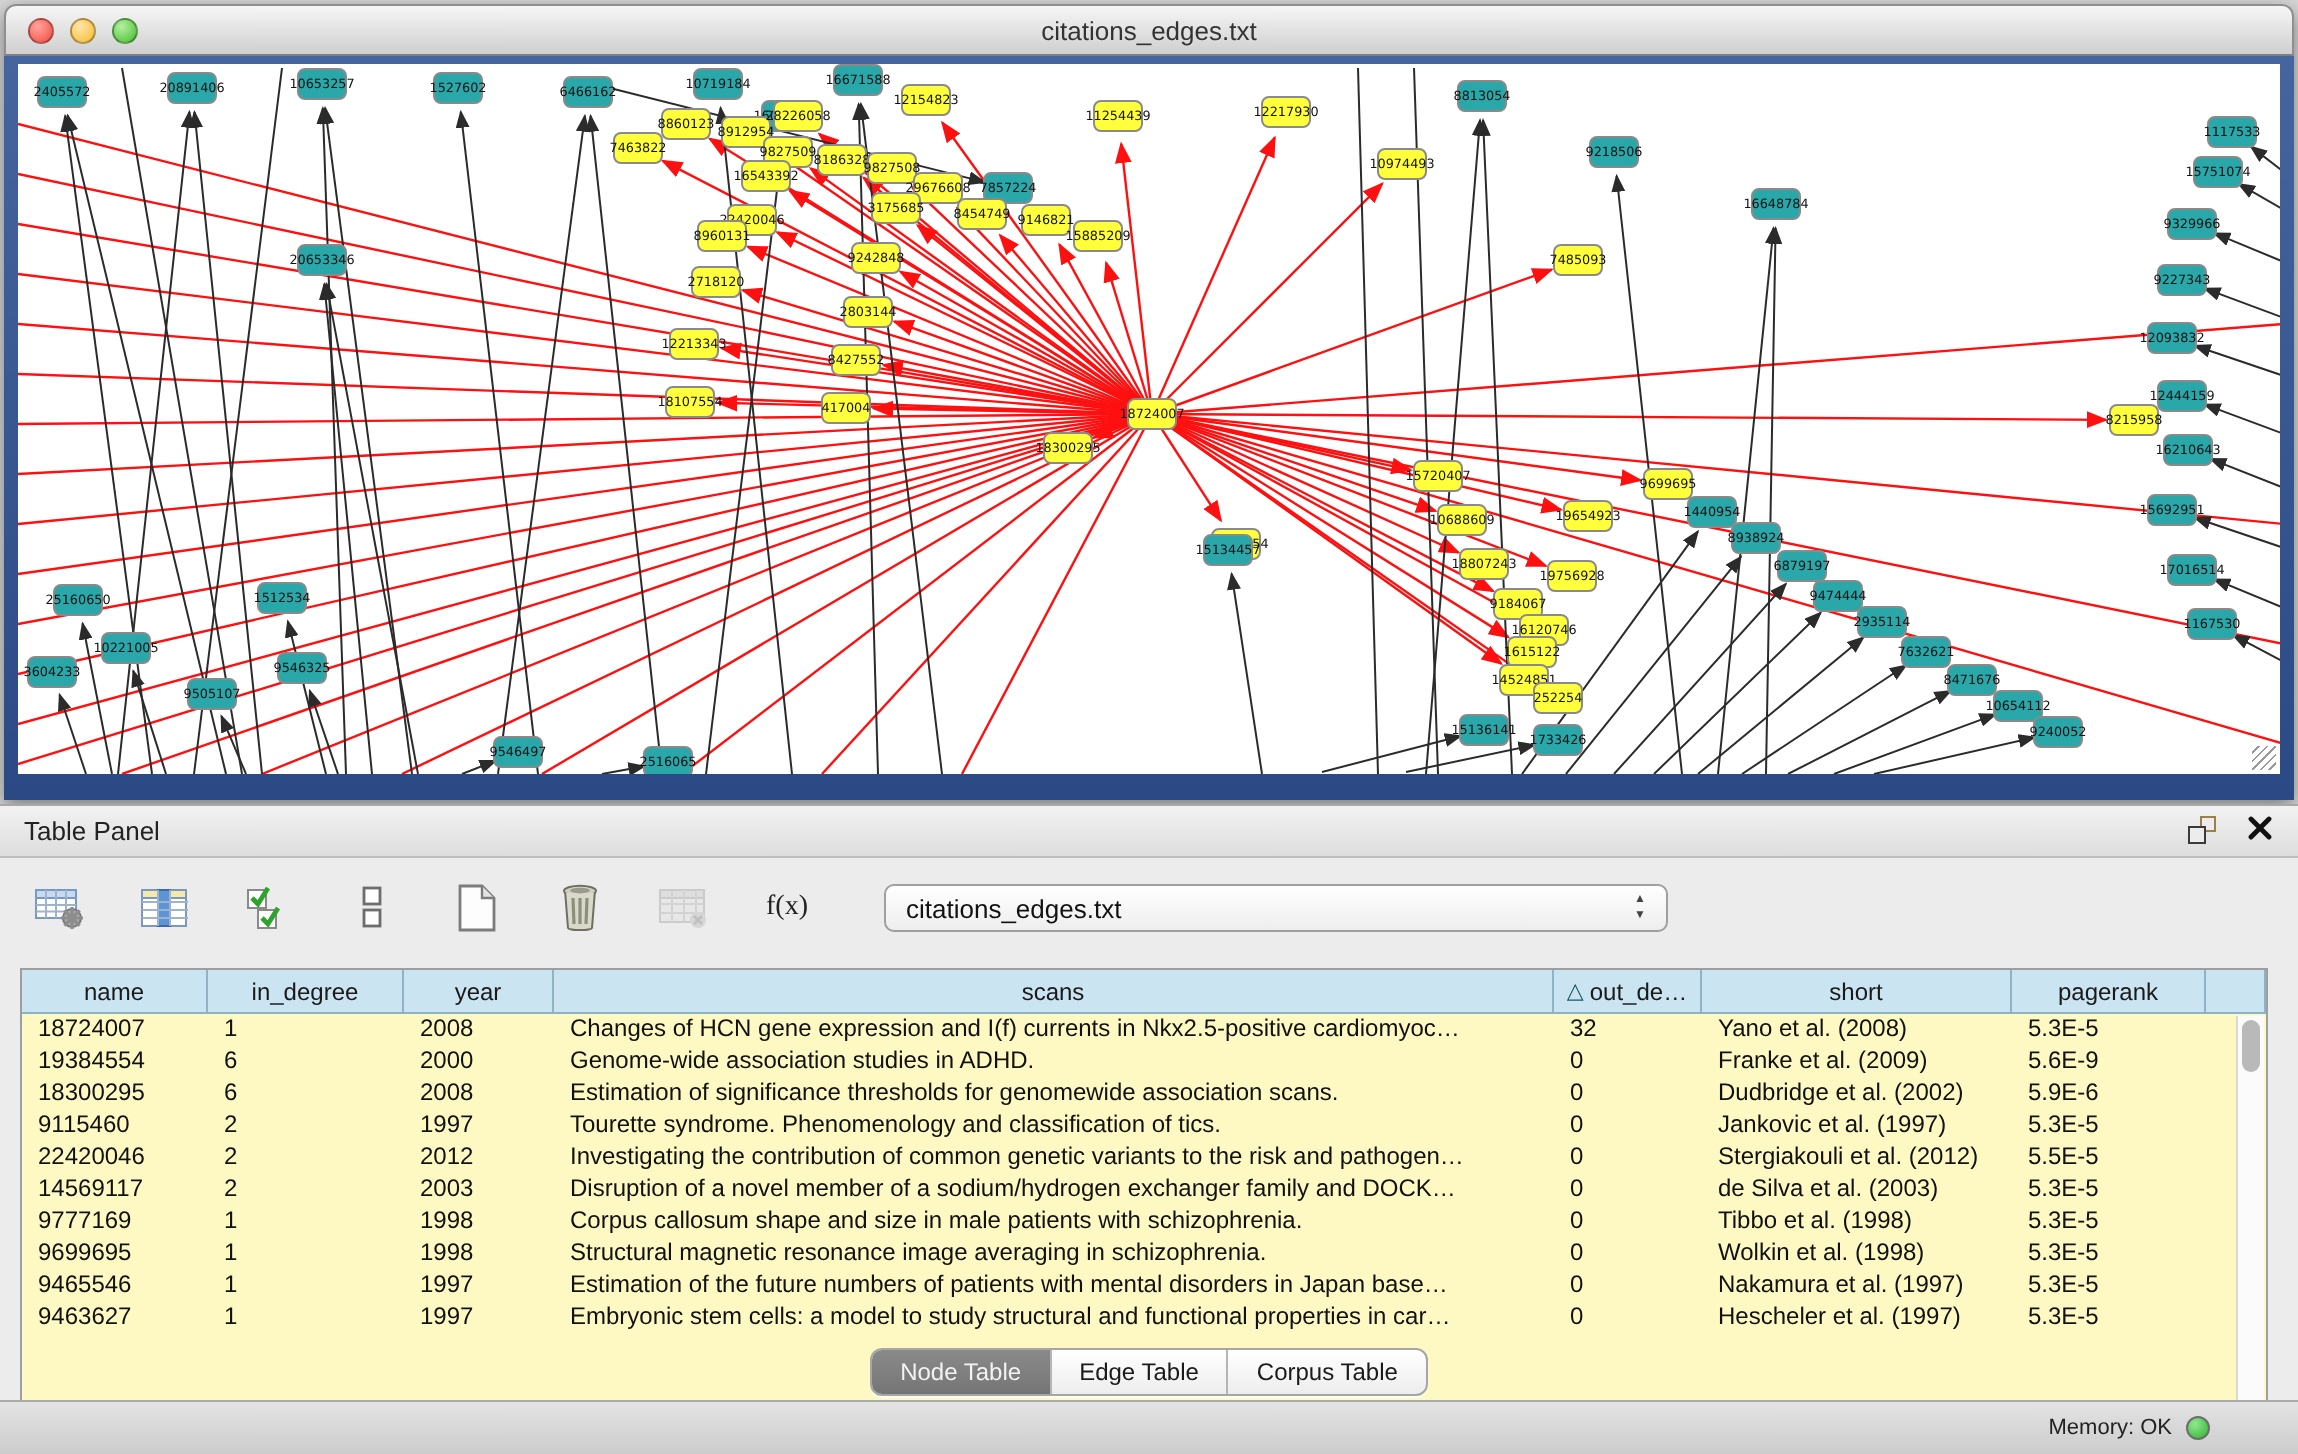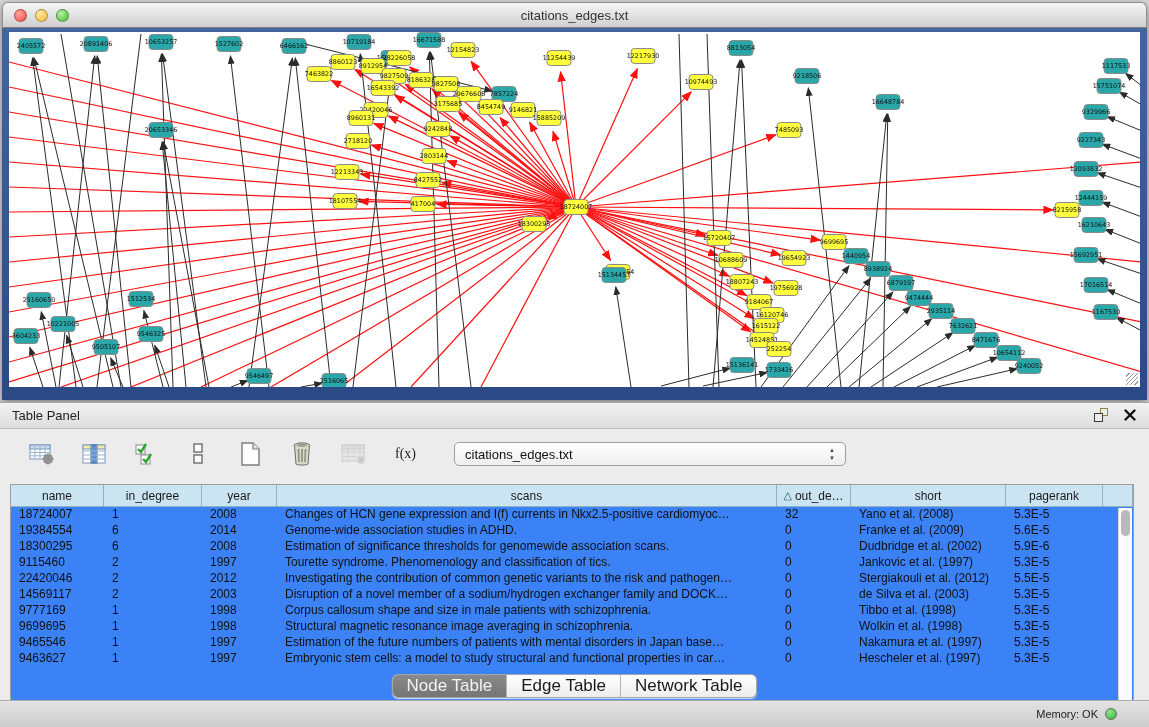--- a/index.html
+++ b/index.html
@@ -32,54 +32,54 @@
   .panel-header { height:27px; background:linear-gradient(#f2f2f2,#dddddd);
     border-top:1px solid #a8a8a8; border-bottom:1px solid #bdbdbd;
     display:flex; align-items:center; padding:0 12px; }
   .panel-title { font-size:13px; color:#222; }
   .panel-header .spacer { flex:1; }
   .hicon { width:18px; height:16px; margin-left:12px; position:relative; cursor:pointer; }
   .float-sq1 { position:absolute; left:7px; top:0; width:8px; height:8px; border:1.4px solid #9a8148; background:#ececec; }
   .float-sq2 { position:absolute; left:1px; top:5px; width:9px; height:9px; border:1.4px solid #3a3a3a; background:#ececec; }
   .close-x { font-size:15px; font-weight:bold; color:#111; line-height:16px; width:14px; text-align:center; }
   .toolbar { position:absolute; left:0; top:28px; width:100%; height:48px;
-    display:flex; align-items:center; padding-left:28px; gap:25px; }
+    display:flex; align-items:center; padding-left:16px; gap:25px; }
   .tbtn { width:27px; height:27px; display:flex; align-items:center; justify-content:center; cursor:pointer; }
   .tbtn.disabled { opacity:.45; cursor:default; }
   .fx { font-size:14px; color:#222; font-family:"Liberation Serif",serif; }
   .combo { margin-left:10px; width:392px; height:24px; border:1px solid #9f9f9f; border-radius:5px;
     background:linear-gradient(#ffffff,#eeeeee); display:flex; align-items:center;
     padding:0 10px; font-size:13px; color:#111; position:relative; cursor:pointer; }
   .combo .arrows { position:absolute; right:10px; top:3px; display:flex; flex-direction:column;
     font-size:6px; line-height:8px; color:#444; }
   
   #table-box { position:absolute; left:10px; top:82px; width:1124px; height:239px;
-    background:#3b82f6; border:1px solid #9e9e9e; }
+    background:#fef9c3; border:1px solid #9e9e9e; }
   .tgrid { display:grid; grid-template-columns:93px 98px 75px 500px 74px 155px 97px 1fr; }
   .th { height:22px; background:#cbe4f1; border-right:1px solid #8fb3c4; border-bottom:1px solid #8fb3c4;
     font-size:12px; color:#1a1a1a; display:flex; align-items:center; justify-content:center; cursor:pointer; }
   .th .sort { color:#155a66; margin-right:3px; font-size:11px; }
   .tr { display:contents; }
   .td { height:16px; font-size:12px; line-height:15px; color:#111; padding-left:8px;
     white-space:nowrap; overflow:hidden; }
   .vscroll { position:absolute; right:1px; top:23px; bottom:1px; width:14px;
     background:#fbfbfb; border-left:1px solid #d8d8d8; }
   .vthumb { position:absolute; left:2px; top:2px; width:9px; height:26px; background:#b9b9b9; border-radius:5px; }
   
   .tabbar { position:absolute; left:0; top:272px; width:100%; display:flex; justify-content:center; }
   .tabs { display:flex; border:1px solid #a6a6a6; border-radius:6px; overflow:hidden;
     background:linear-gradient(#ffffff,#ededed); box-shadow:0 1px 1px rgba(255,255,255,.8); }
-  .tab { height:22px; padding:0 14px; font-size:17px; color:#1a1a1a; display:flex; align-items:center;
+  .tab { height:22px; padding:0 14px; font-size:12px; color:#1a1a1a; display:flex; align-items:center;
     border-right:1px solid #b5b5b5; cursor:pointer; background:transparent; }
   .tab:last-child { border-right:none; }
   .tab.selected { background:linear-gradient(#8a8a8a,#757575); color:#f2f2f2; }
   
   #footer { position:absolute; left:0; top:700px; width:1149px; height:27px;
     background:linear-gradient(#e3e3e3,#cccccc); border-top:1px solid #aaaaaa;
-    display:flex; align-items:center; justify-content:flex-end; padding-right:32px; gap:7px; }
+    display:flex; align-items:center; justify-content:flex-end; padding-right:44px; gap:7px; }
   .mem-label { font-size:11px; color:#222; }
   .mem-dot { width:12px; height:12px; border-radius:50%; border:1px solid #6d6d6d;
     background:radial-gradient(circle at 35% 30%, #8fe88f, #2eb42e); }
   svg text { font-family:"DejaVu Sans",sans-serif; }
 </style>
 </head>
 <body>
 
 <div id="net-window">
   <div class="titlebar">
@@ -659,40 +659,40 @@
     <div class="tgrid" id="table-grid">
         <div class="th">name</div>
         <div class="th">in_degree</div>
         <div class="th">year</div>
         <div class="th">scans</div>
         <div class="th"><span class="sort">△</span>out_de…</div>
         <div class="th">short</div>
         <div class="th">pagerank</div>
         <div class="th"></div>
         <div class="tr"><div class="td">18724007</div><div class="td">1</div><div class="td">2008</div><div class="td">Changes of HCN gene expression and I(f) currents in Nkx2.5-positive cardiomyoc…</div><div class="td">32</div><div class="td">Yano et al. (2008)</div><div class="td">5.3E-5</div><div class="td"></div></div>
-        <div class="tr"><div class="td">19384554</div><div class="td">6</div><div class="td">2014</div><div class="td">Genome-wide association studies in ADHD.</div><div class="td">0</div><div class="td">Franke et al. (2009)</div><div class="td">5.6E-5</div><div class="td"></div></div>
+        <div class="tr"><div class="td">19384554</div><div class="td">6</div><div class="td">2000</div><div class="td">Genome-wide association studies in ADHD.</div><div class="td">0</div><div class="td">Franke et al. (2009)</div><div class="td">5.6E-9</div><div class="td"></div></div>
         <div class="tr"><div class="td">18300295</div><div class="td">6</div><div class="td">2008</div><div class="td">Estimation of significance thresholds for genomewide association scans.</div><div class="td">0</div><div class="td">Dudbridge et al. (2002)</div><div class="td">5.9E-6</div><div class="td"></div></div>
         <div class="tr"><div class="td">9115460</div><div class="td">2</div><div class="td">1997</div><div class="td">Tourette syndrome. Phenomenology and classification of tics.</div><div class="td">0</div><div class="td">Jankovic et al. (1997)</div><div class="td">5.3E-5</div><div class="td"></div></div>
         <div class="tr"><div class="td">22420046</div><div class="td">2</div><div class="td">2012</div><div class="td">Investigating the contribution of common genetic variants to the risk and pathogen…</div><div class="td">0</div><div class="td">Stergiakouli et al. (2012)</div><div class="td">5.5E-5</div><div class="td"></div></div>
         <div class="tr"><div class="td">14569117</div><div class="td">2</div><div class="td">2003</div><div class="td">Disruption of a novel member of a sodium/hydrogen exchanger family and DOCK…</div><div class="td">0</div><div class="td">de Silva et al. (2003)</div><div class="td">5.3E-5</div><div class="td"></div></div>
         <div class="tr"><div class="td">9777169</div><div class="td">1</div><div class="td">1998</div><div class="td">Corpus callosum shape and size in male patients with schizophrenia.</div><div class="td">0</div><div class="td">Tibbo et al. (1998)</div><div class="td">5.3E-5</div><div class="td"></div></div>
         <div class="tr"><div class="td">9699695</div><div class="td">1</div><div class="td">1998</div><div class="td">Structural magnetic resonance image averaging in schizophrenia.</div><div class="td">0</div><div class="td">Wolkin et al. (1998)</div><div class="td">5.3E-5</div><div class="td"></div></div>
         <div class="tr"><div class="td">9465546</div><div class="td">1</div><div class="td">1997</div><div class="td">Estimation of the future numbers of patients with mental disorders in Japan base…</div><div class="td">0</div><div class="td">Nakamura et al. (1997)</div><div class="td">5.3E-5</div><div class="td"></div></div>
         <div class="tr"><div class="td">9463627</div><div class="td">1</div><div class="td">1997</div><div class="td">Embryonic stem cells: a model to study structural and functional properties in car…</div><div class="td">0</div><div class="td">Hescheler et al. (1997)</div><div class="td">5.3E-5</div><div class="td"></div></div>
       </div>
     <div class="vscroll">
       <div class="vthumb"></div>
     </div>
   </div>
 
   <div class="tabbar">
     <div class="tabs" id="tabs">
         <div class="tab selected">Node Table</div>
         <div class="tab">Edge Table</div>
-        <div class="tab">Network Table</div>
+        <div class="tab">Corpus Table</div>
       </div>
   </div>
 </div>
 
 <div id="footer">
   <span class="mem-label">Memory: OK</span>
   <span class="mem-dot"></span>
 </div>
 
 </body></html>

